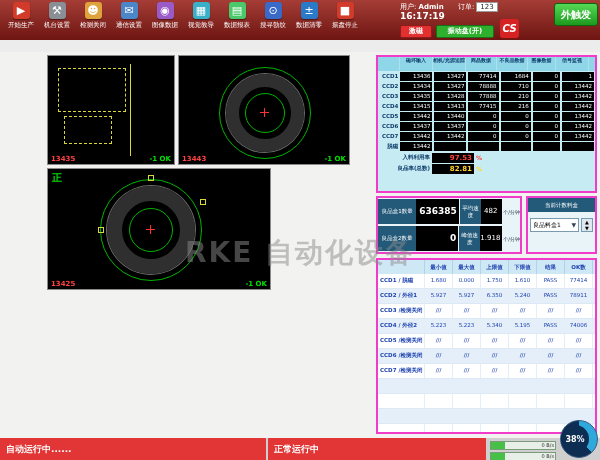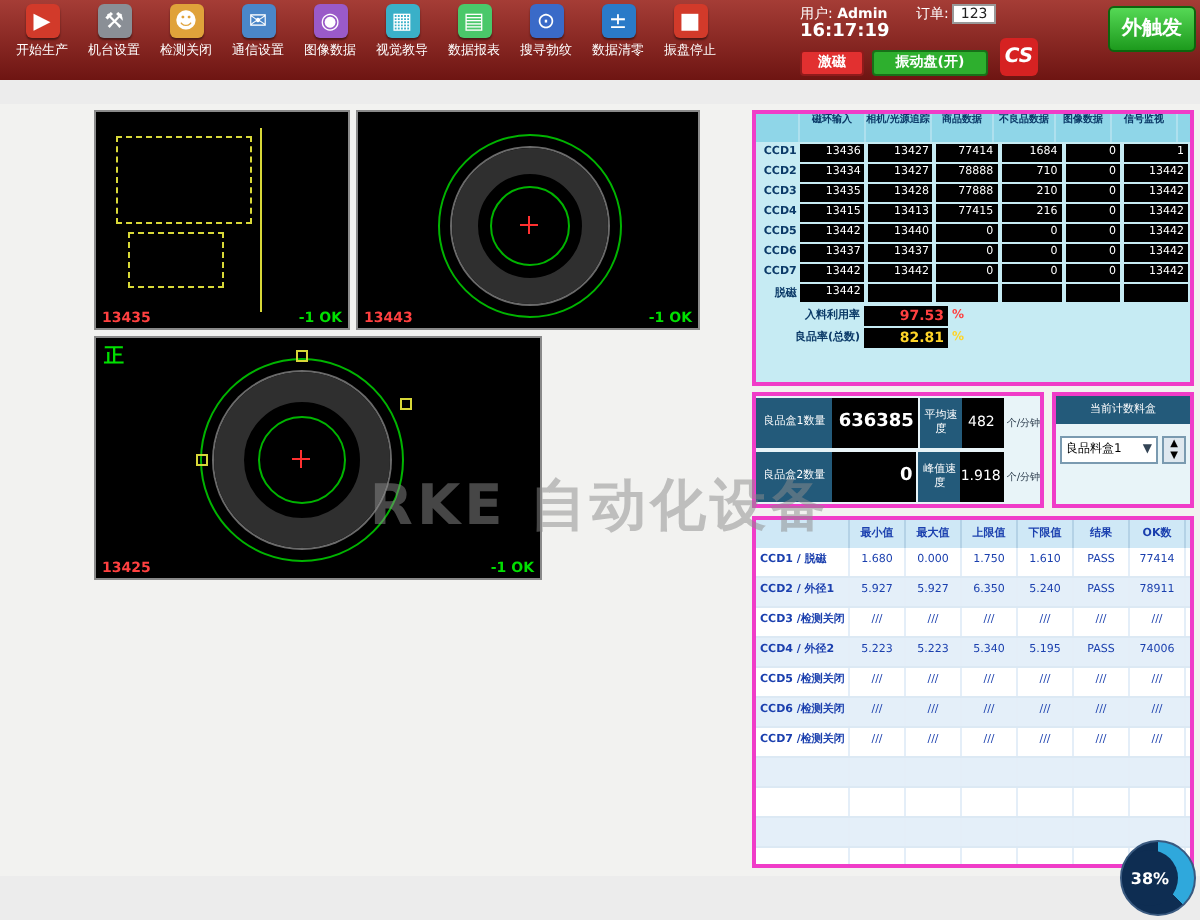--- a/index.html
+++ b/index.html
@@ -469,17 +469,32 @@
           <span></span>
           <span></span>
           <span></span>
           <span></span>
           <span></span>
         </div>
         </div>
     </div>
   </div>
 
+  <div class="statusbar">
+    <div class="sb-seg sb1">自动运行中......</div>
+    <div class="sb-seg sb2">正常运行中</div>
+    <div class="meters">
+
+    <div class="meter">
+        <span class="meter-fill"></span>
+        <span class="meter-text">0 B/s</span>
+      </div>
+        <div class="meter">
+        <span class="meter-fill"></span>
+        <span class="meter-text">0 B/s</span>
+      </div>
+      </div>
+  </div>
   <div class="gauge">
       <span>38%</span>
     </div>
 
 </div>
 
 </body></html>

